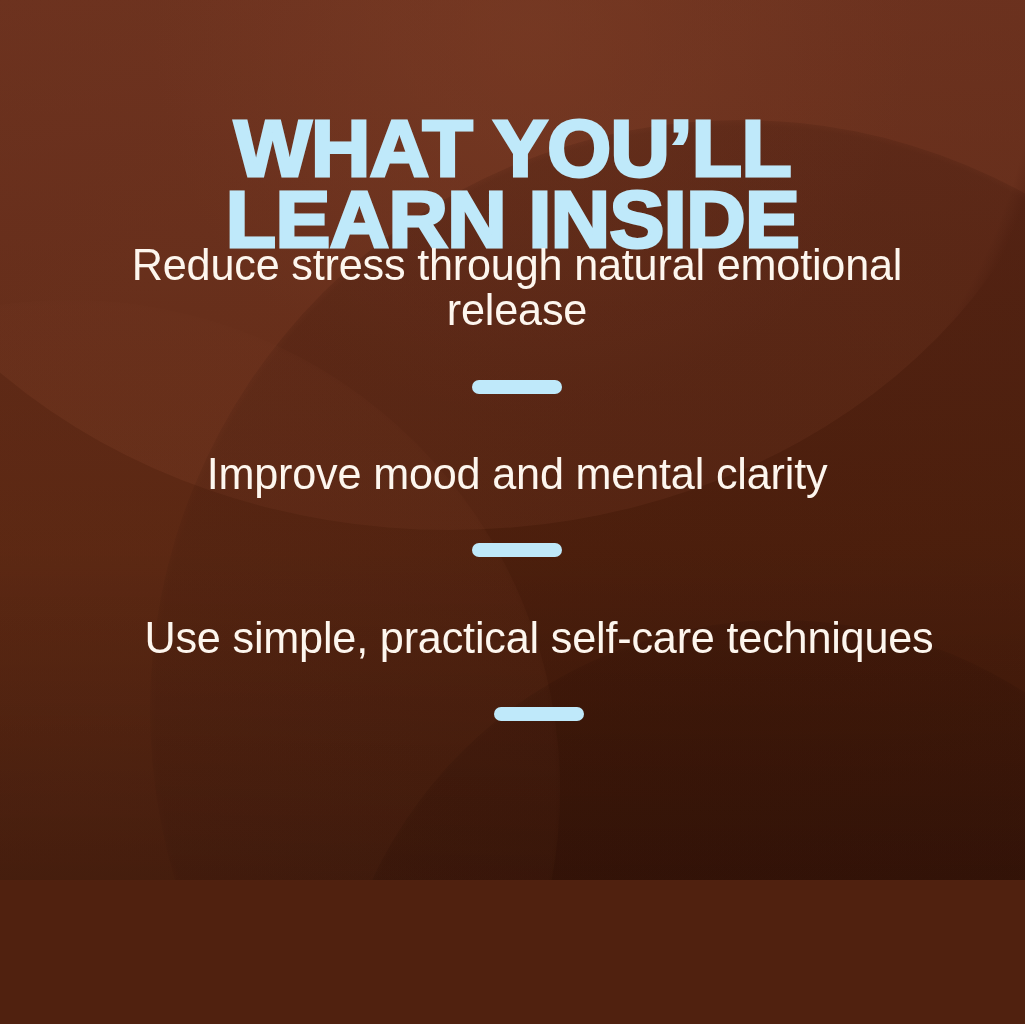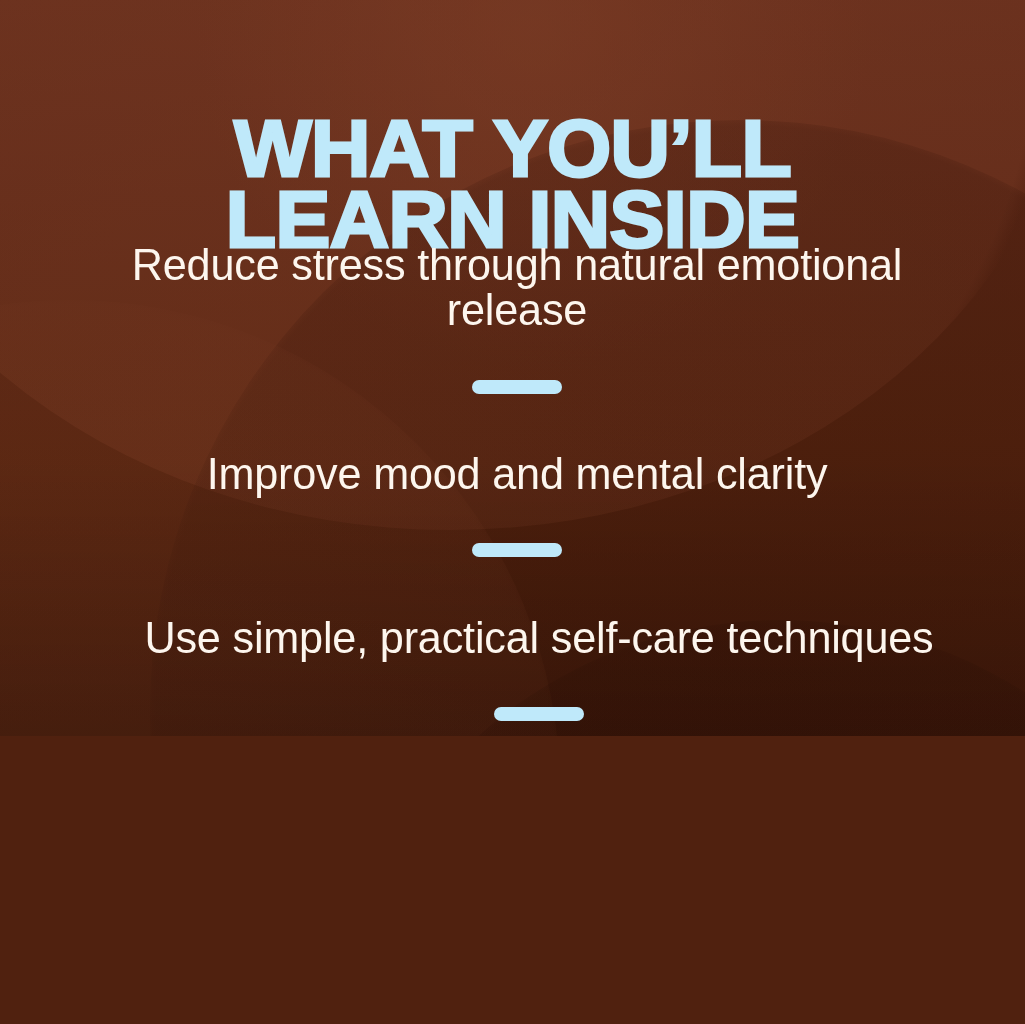--- a/index.html
+++ b/index.html
@@ -11,21 +11,21 @@
     width: 1025px;
     height: 1024px;
     overflow: hidden;
     font-family: "Liberation Sans", sans-serif;
     background: #50210f;
   }
 
   #poster {
     position: relative;
     width: 1025px;
-    height: 736px;
+    height: 880px;
     overflow: hidden;
     background: #5b2617;
     background-image:
       radial-gradient(circle at 52% 4%, rgba(120, 58, 36, 0.55) 0%, rgba(120, 58, 36, 0.0) 38%),
       linear-gradient(178deg, #632c1b 0%, #5d2817 26%, #56240f 62%, #4a1d0b 100%);
   }
 
   
   .arc {
     position: absolute;

